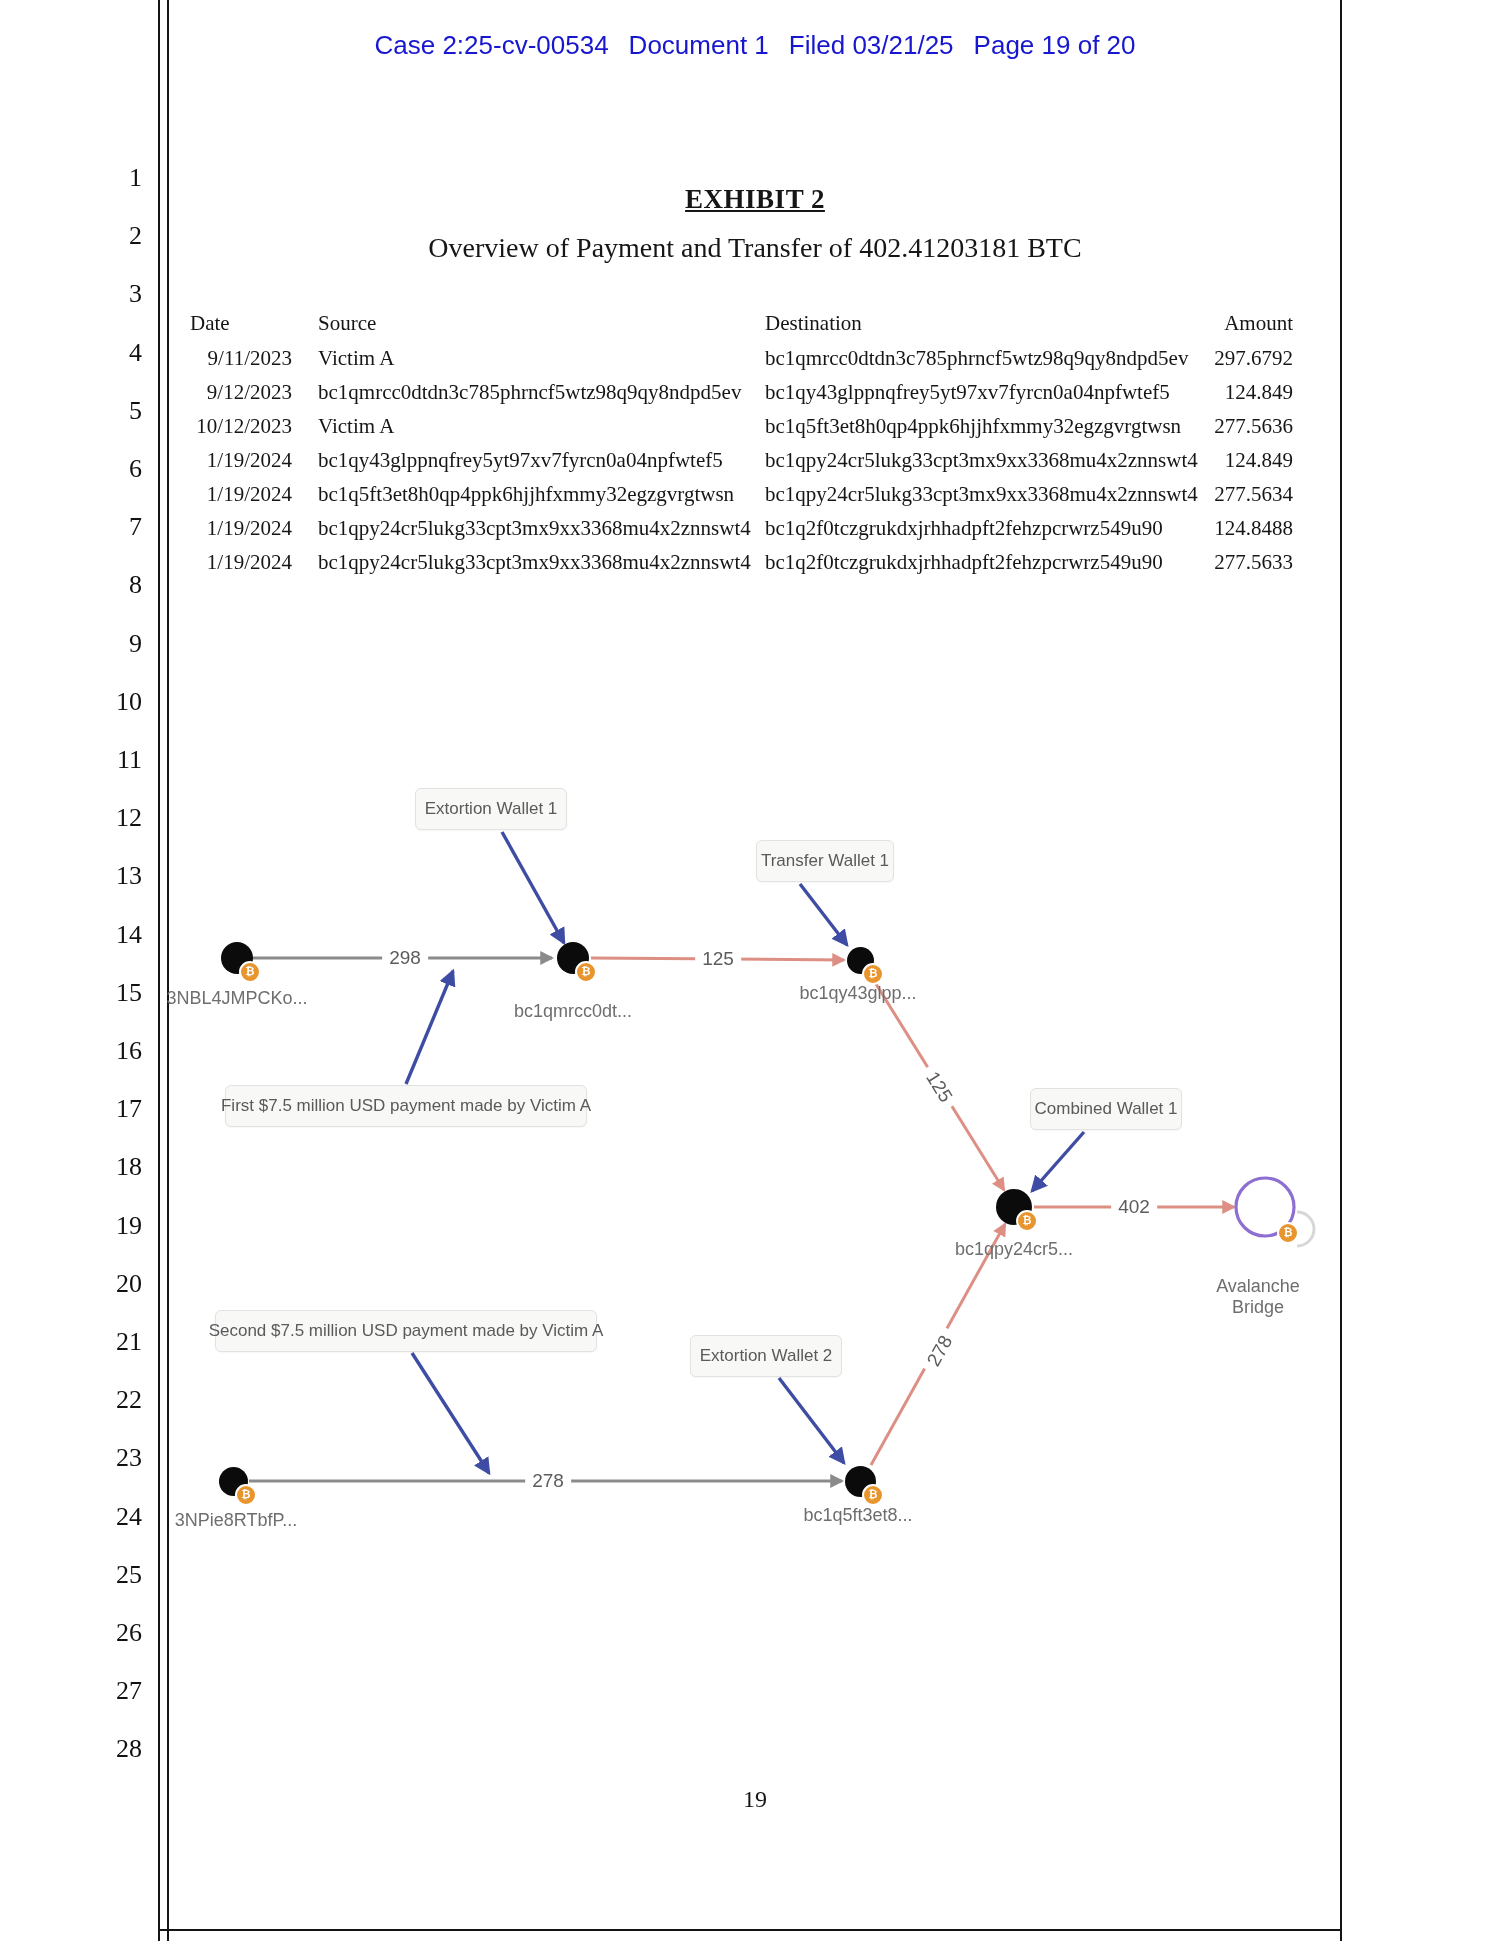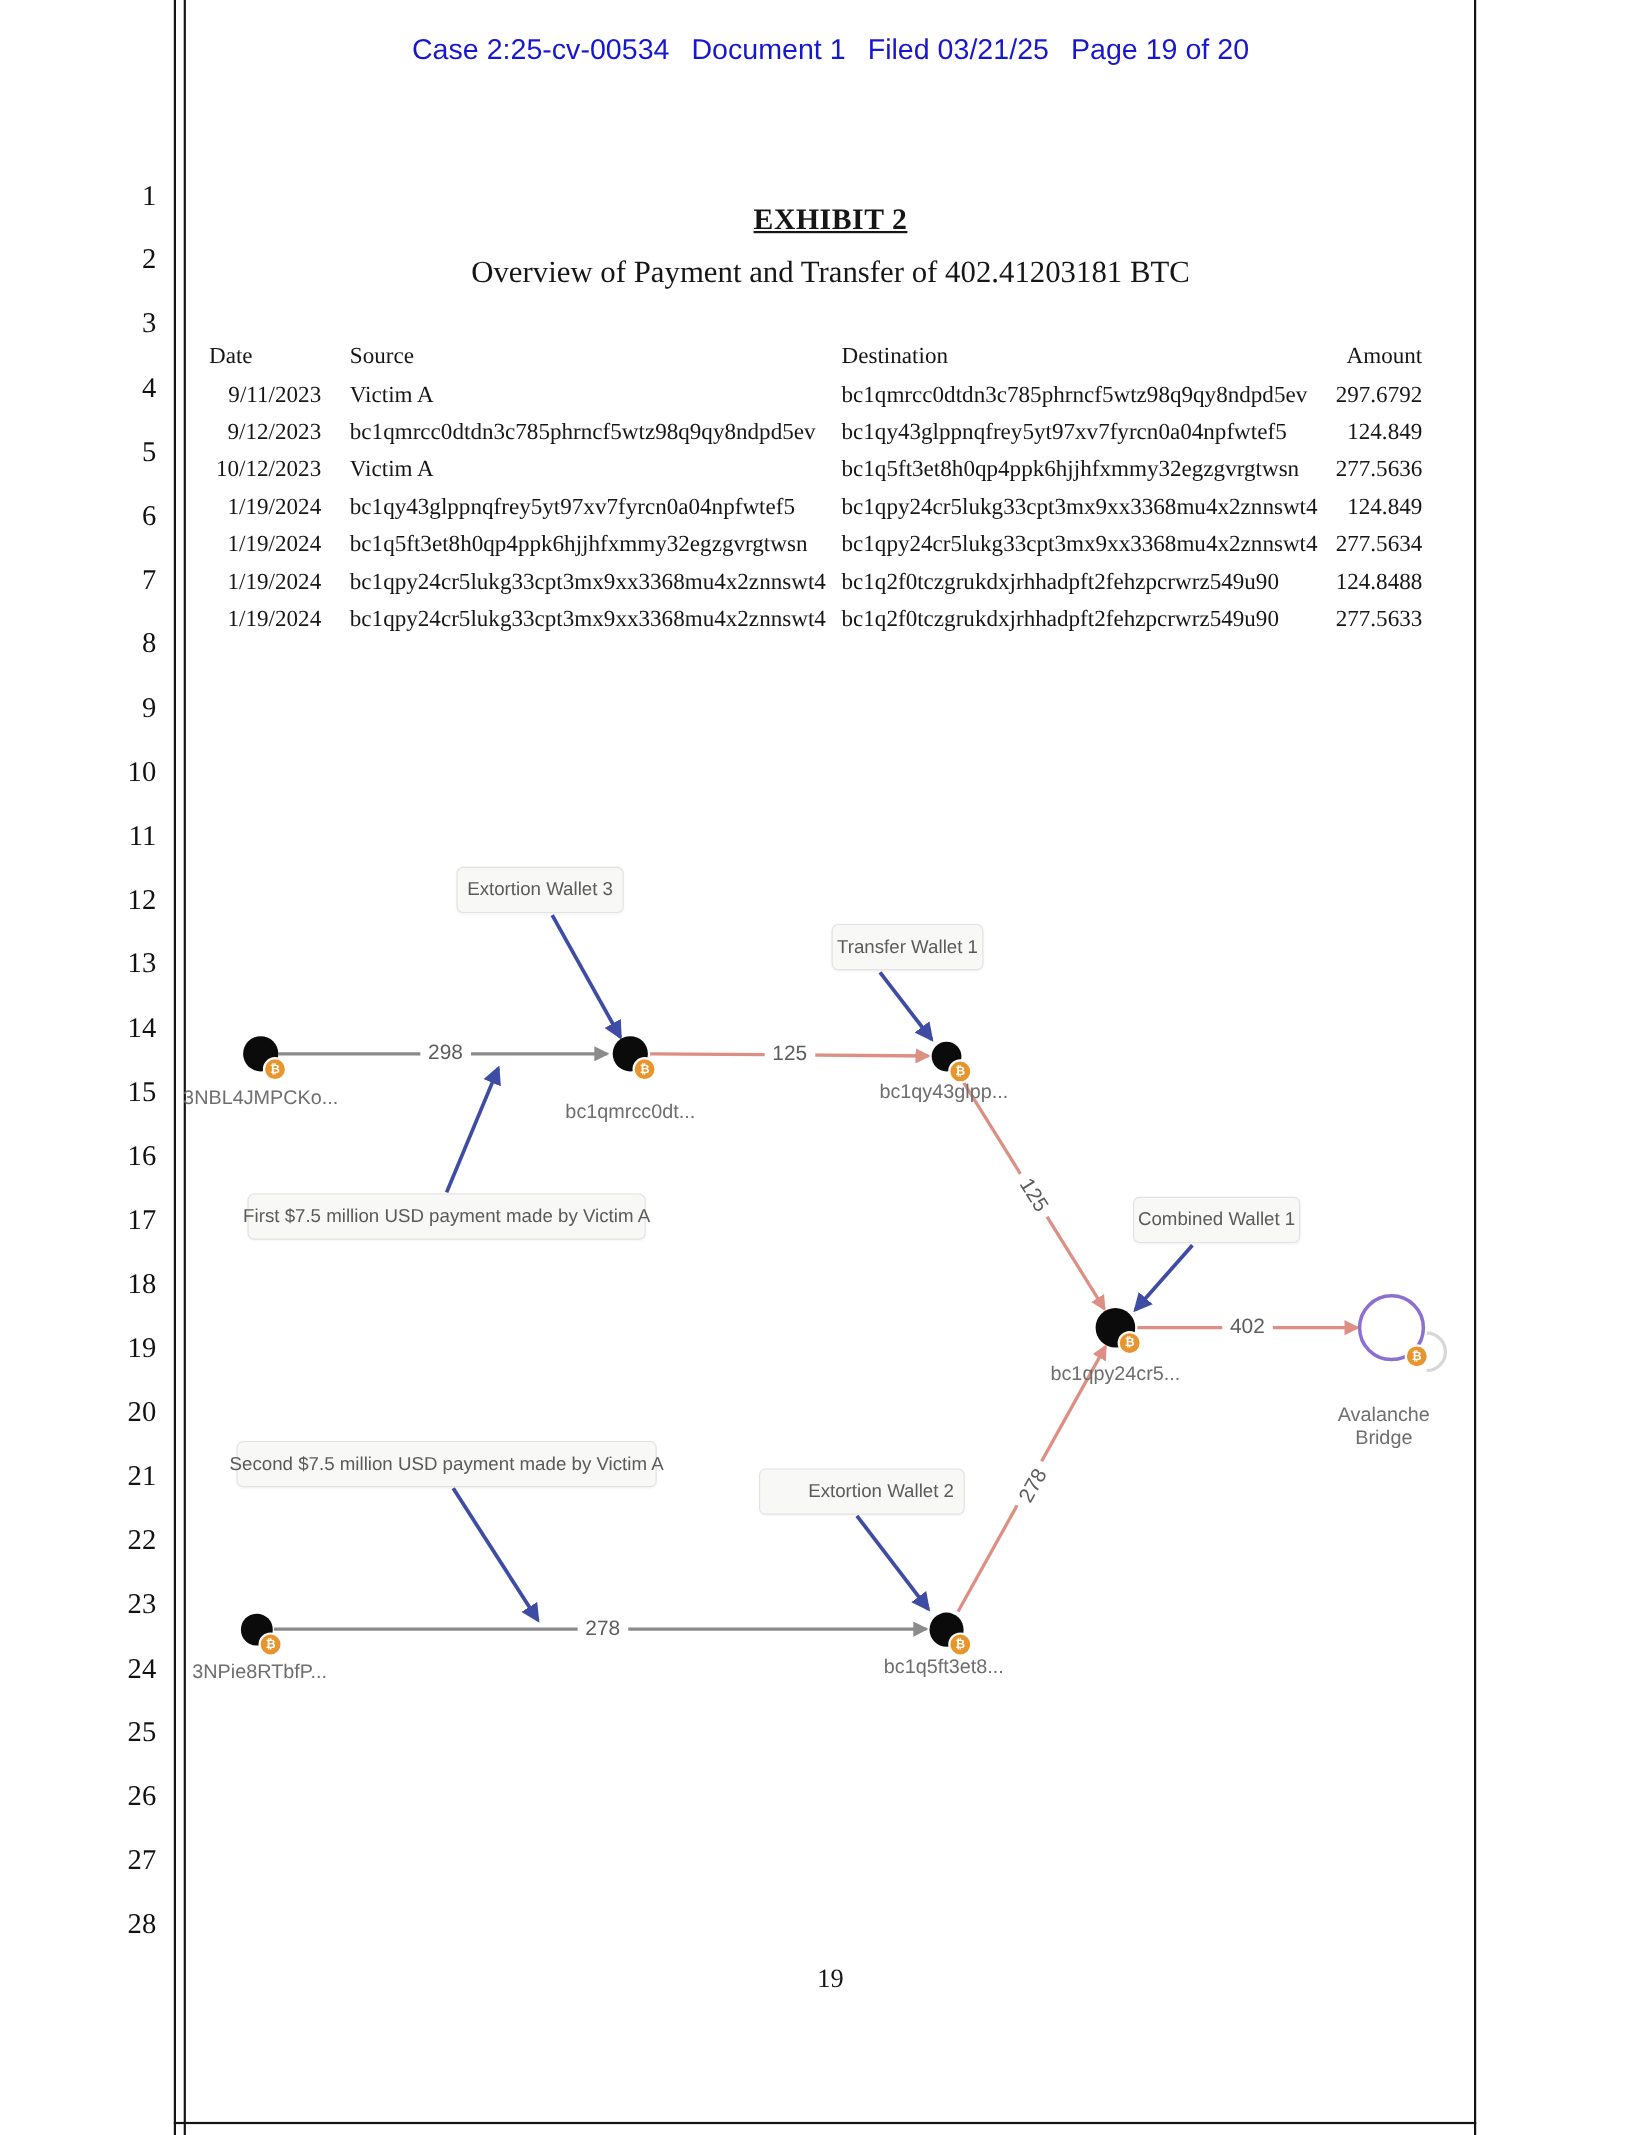--- a/index.html
+++ b/index.html
@@ -216,22 +216,22 @@
       <div class="node-label" style="left: 86px; top: 760px;">3NPie8RTbfP...</div>
       <div class="node-dot" style="left: 694.5px; top: 705.5px; width: 31px; height: 31px;"></div>
       <div class="btc-badge" style="left: 712px; top: 724px;">₿</div>
       <div class="node-label" style="left: 708px; top: 755px;">bc1q5ft3et8...</div>
       <div class="edge-label" style="left: 255px; top: 198px;">298</div>
       <div class="edge-label" style="left: 568px; top: 199px;">125</div>
       <div class="edge-label" style="left: 789px; top: 327px; transform: translate(-50%, -50%) rotate(58deg);">125</div>
       <div class="edge-label" style="left: 398px; top: 721px;">278</div>
       <div class="edge-label" style="left: 790px; top: 591px; transform: translate(-50%, -50%) rotate(-61deg);">278</div>
       <div class="edge-label" style="left: 984px; top: 447px;">402</div>
-      <div class="callout" style="left: 265px; top: 28px; width: 150px;">Extortion Wallet 3</div>
+      <div class="callout" style="left: 265px; top: 28px; width: 150px;">Extortion Wallet 1</div>
       <div class="callout" style="left: 570px; top: 80px; width: 136px; margin-left: 36px;">Transfer Wallet 1</div>
       <div class="callout" style="left: 880px; top: 328px; width: 150px;">Combined Wallet 1</div>
       <div class="callout" style="left: 75px; top: 325px; width: 360px;">First $7.5 million USD payment made by Victim A</div>
       <div class="callout" style="left: 65px; top: 550px; width: 380px;">Second $7.5 million USD payment made by Victim A</div>
-      <div class="callout" style="left: 540px; top: 575px; width: 150px; padding-left: 35px;">Extortion Wallet 2</div>
+      <div class="callout" style="left: 540px; top: 575px; width: 150px;">Extortion Wallet 2</div>
     </div>
 </div>
 
 <div class="page-number">19</div>
 
 </body></html>

